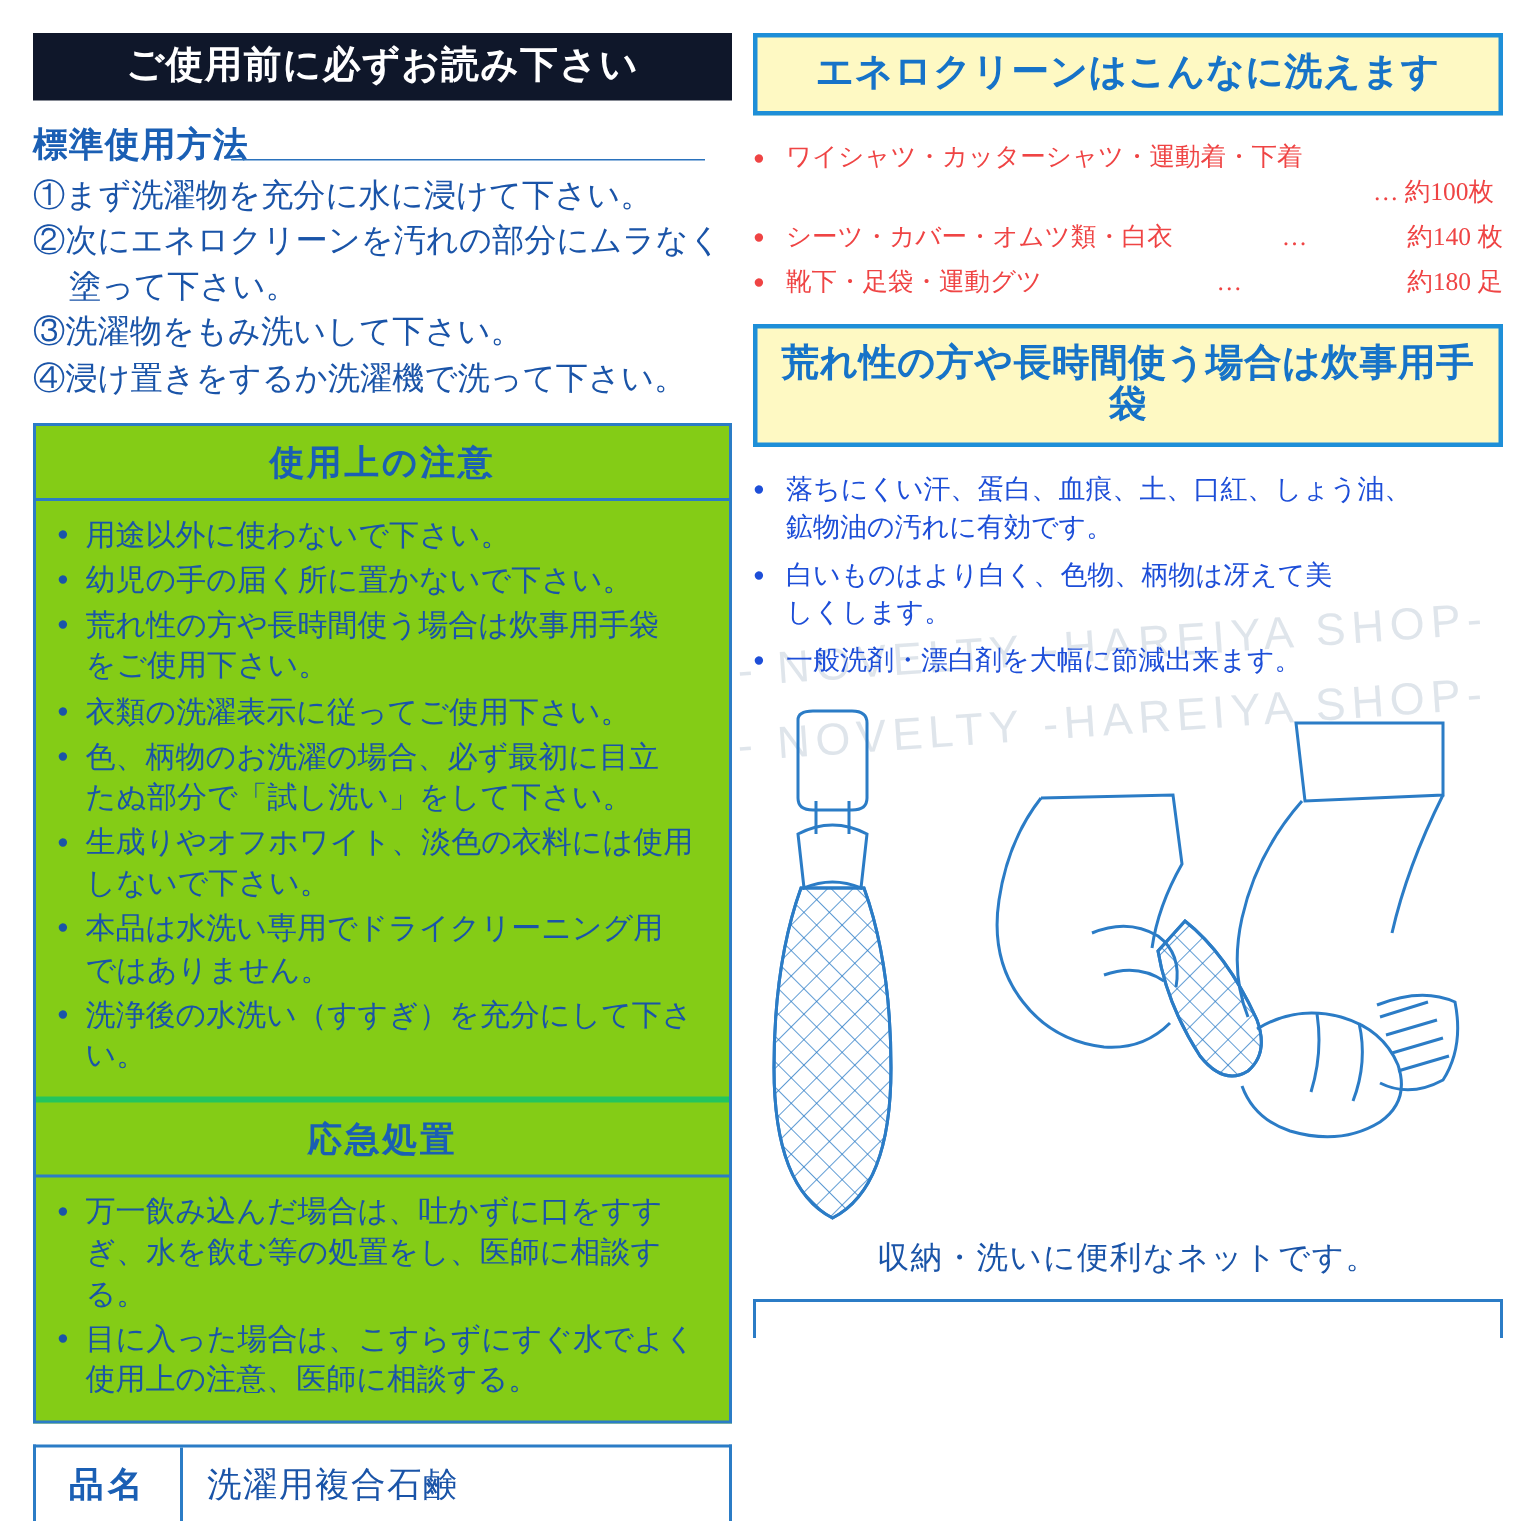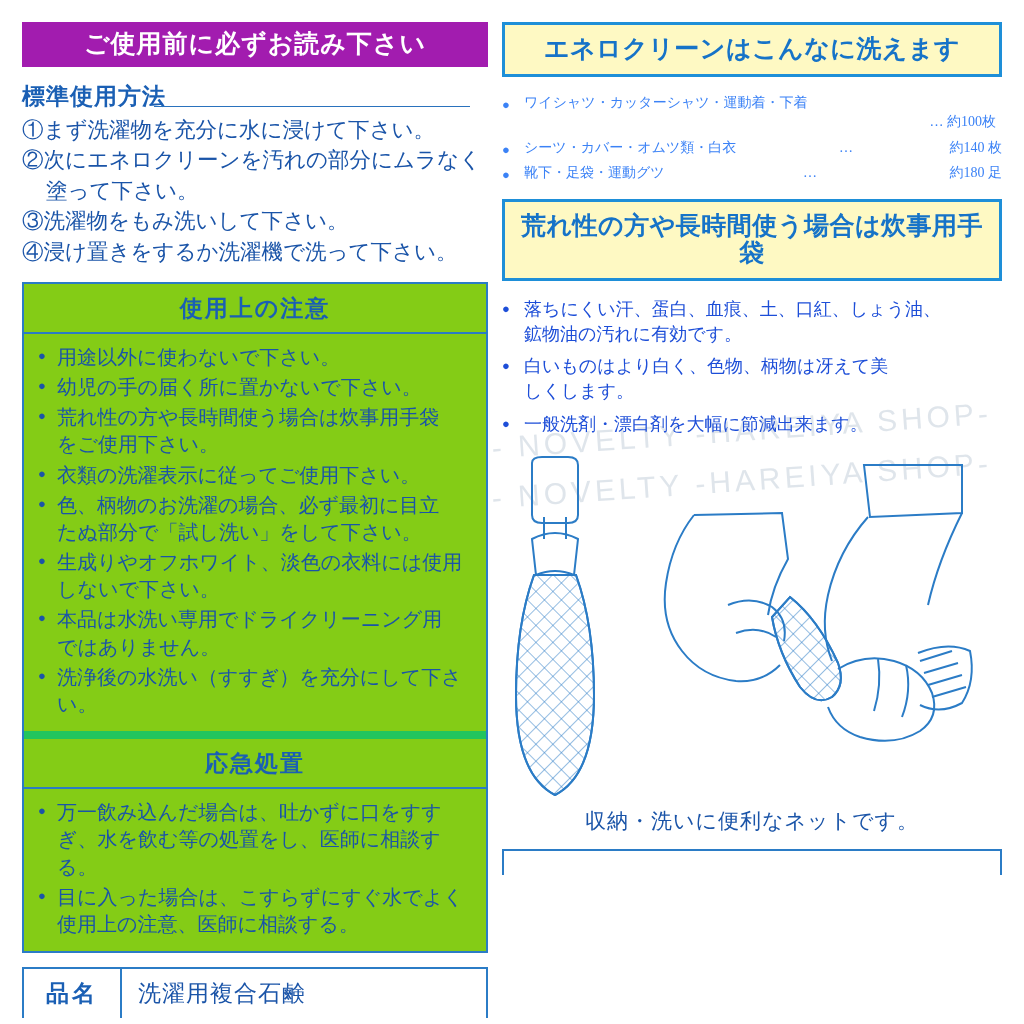--- a/index.html
+++ b/index.html
@@ -29,21 +29,21 @@
     position: relative;
   }
   .col-right {
     width: 510px;
     box-sizing: border-box;
     position: relative;
   }
 
   
   .bar-solid {
-    background: #a21caf;
+    background: #0f172a;
     color: #ffffff;
     font-size: 25px;
     font-weight: bold;
     text-align: center;
     padding: 8px 4px 9px 4px;
     letter-spacing: 1px;
     line-height: 1.1;
   }
   .bar-outline {
     border: 3px solid #1e8fd8;
@@ -158,23 +158,23 @@
     letter-spacing: 1px;
   }
 
   
   .wash-list {
     margin: 16px 0 0 0;
     padding: 0;
     list-style: none;
   }
   .wash-list > li {
-    font-size: 14px;
+    font-size: 17px;
     line-height: 1.4;
-    color: #3b82f6;
+    color: #ef4444;
     position: relative;
     padding-left: 22px;
     margin-bottom: 6px;
   }
   .wash-list > li::before {
     content: "\25CF";
     position: absolute;
     left: 0;
     top: 1px;
     font-size: 13px;
@@ -306,21 +306,21 @@
           </li>
           <li>
             <span>本品は水洗い専用でドライクリーニング用</span>
             <span class="cont">ではありません。</span>
           </li>
           <li>
             <span>洗浄後の水洗い（すすぎ）を充分にして下さい。</span>
           </li>
         </ul>
       </div>
-      <div class="box-title" style="border-top:8px solid #22c55e; border-bottom:2px solid #2b7cc6;">応急処置</div>
+      <div class="box-title" style="border-top:4px solid #22c55e; border-bottom:2px solid #2b7cc6;">応急処置</div>
       <div class="box-body">
         <ul class="bullet-list">
           <li>
             <span>万一飲み込んだ場合は、吐かずに口をすす</span>
             <span class="cont">ぎ、水を飲む等の処置をし、医師に相談する。</span>
           </li>
           <li>
             <span>目に入った場合は、こすらずにすぐ水でよく</span>
             <span class="cont">使用上の注意、医師に相談する。</span>
           </li>

